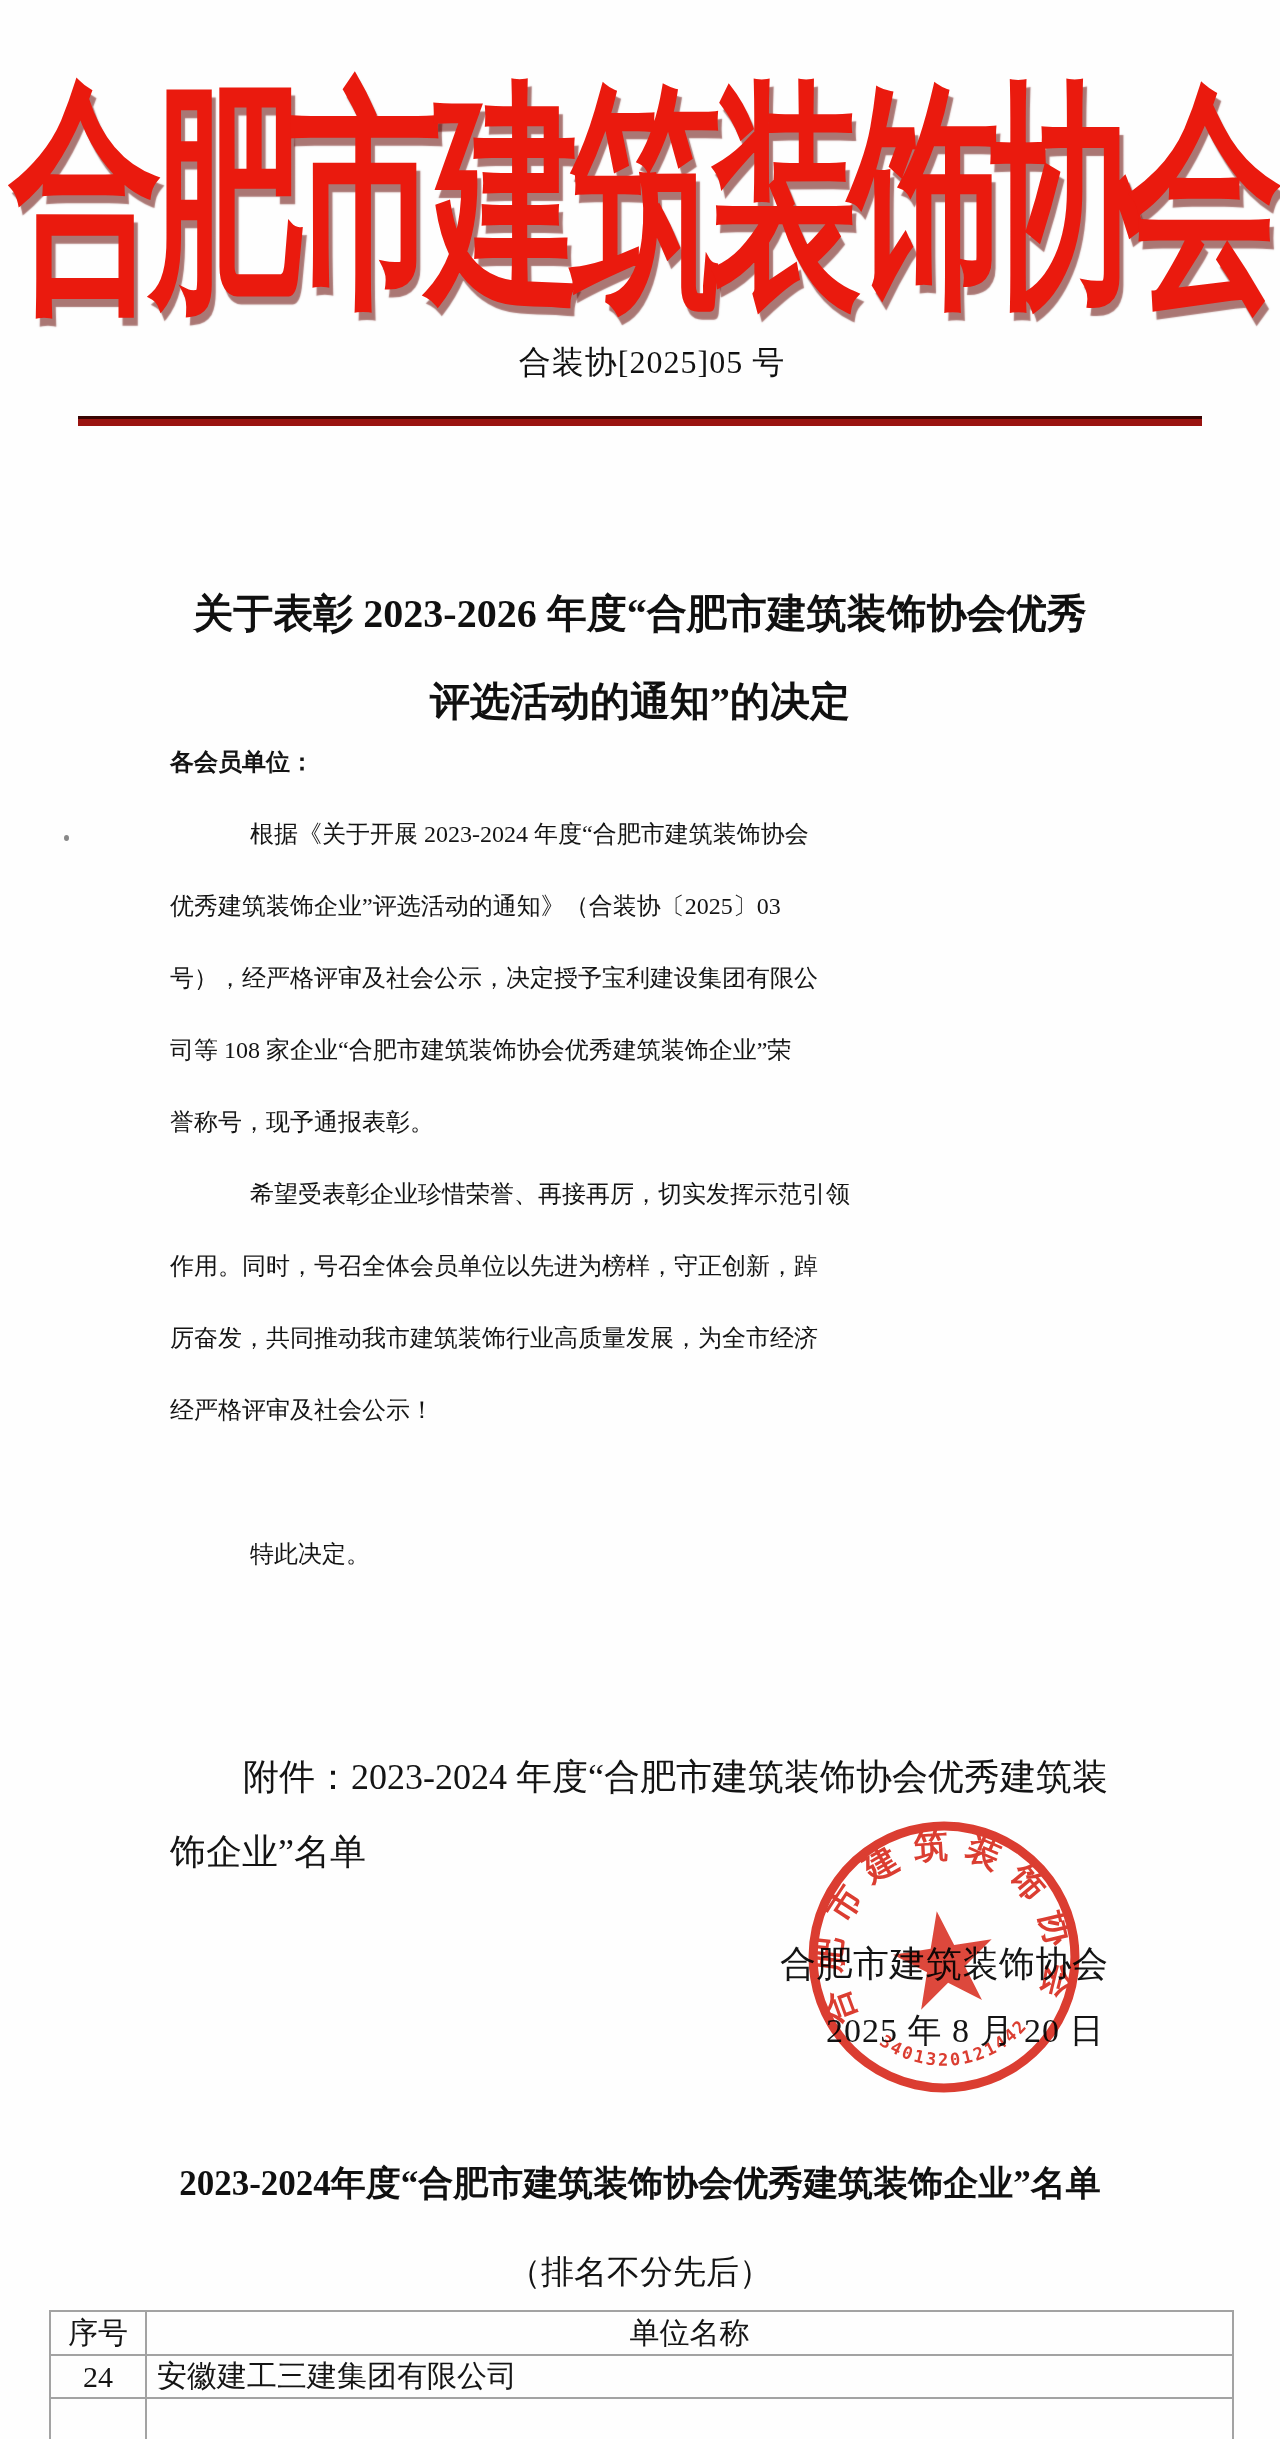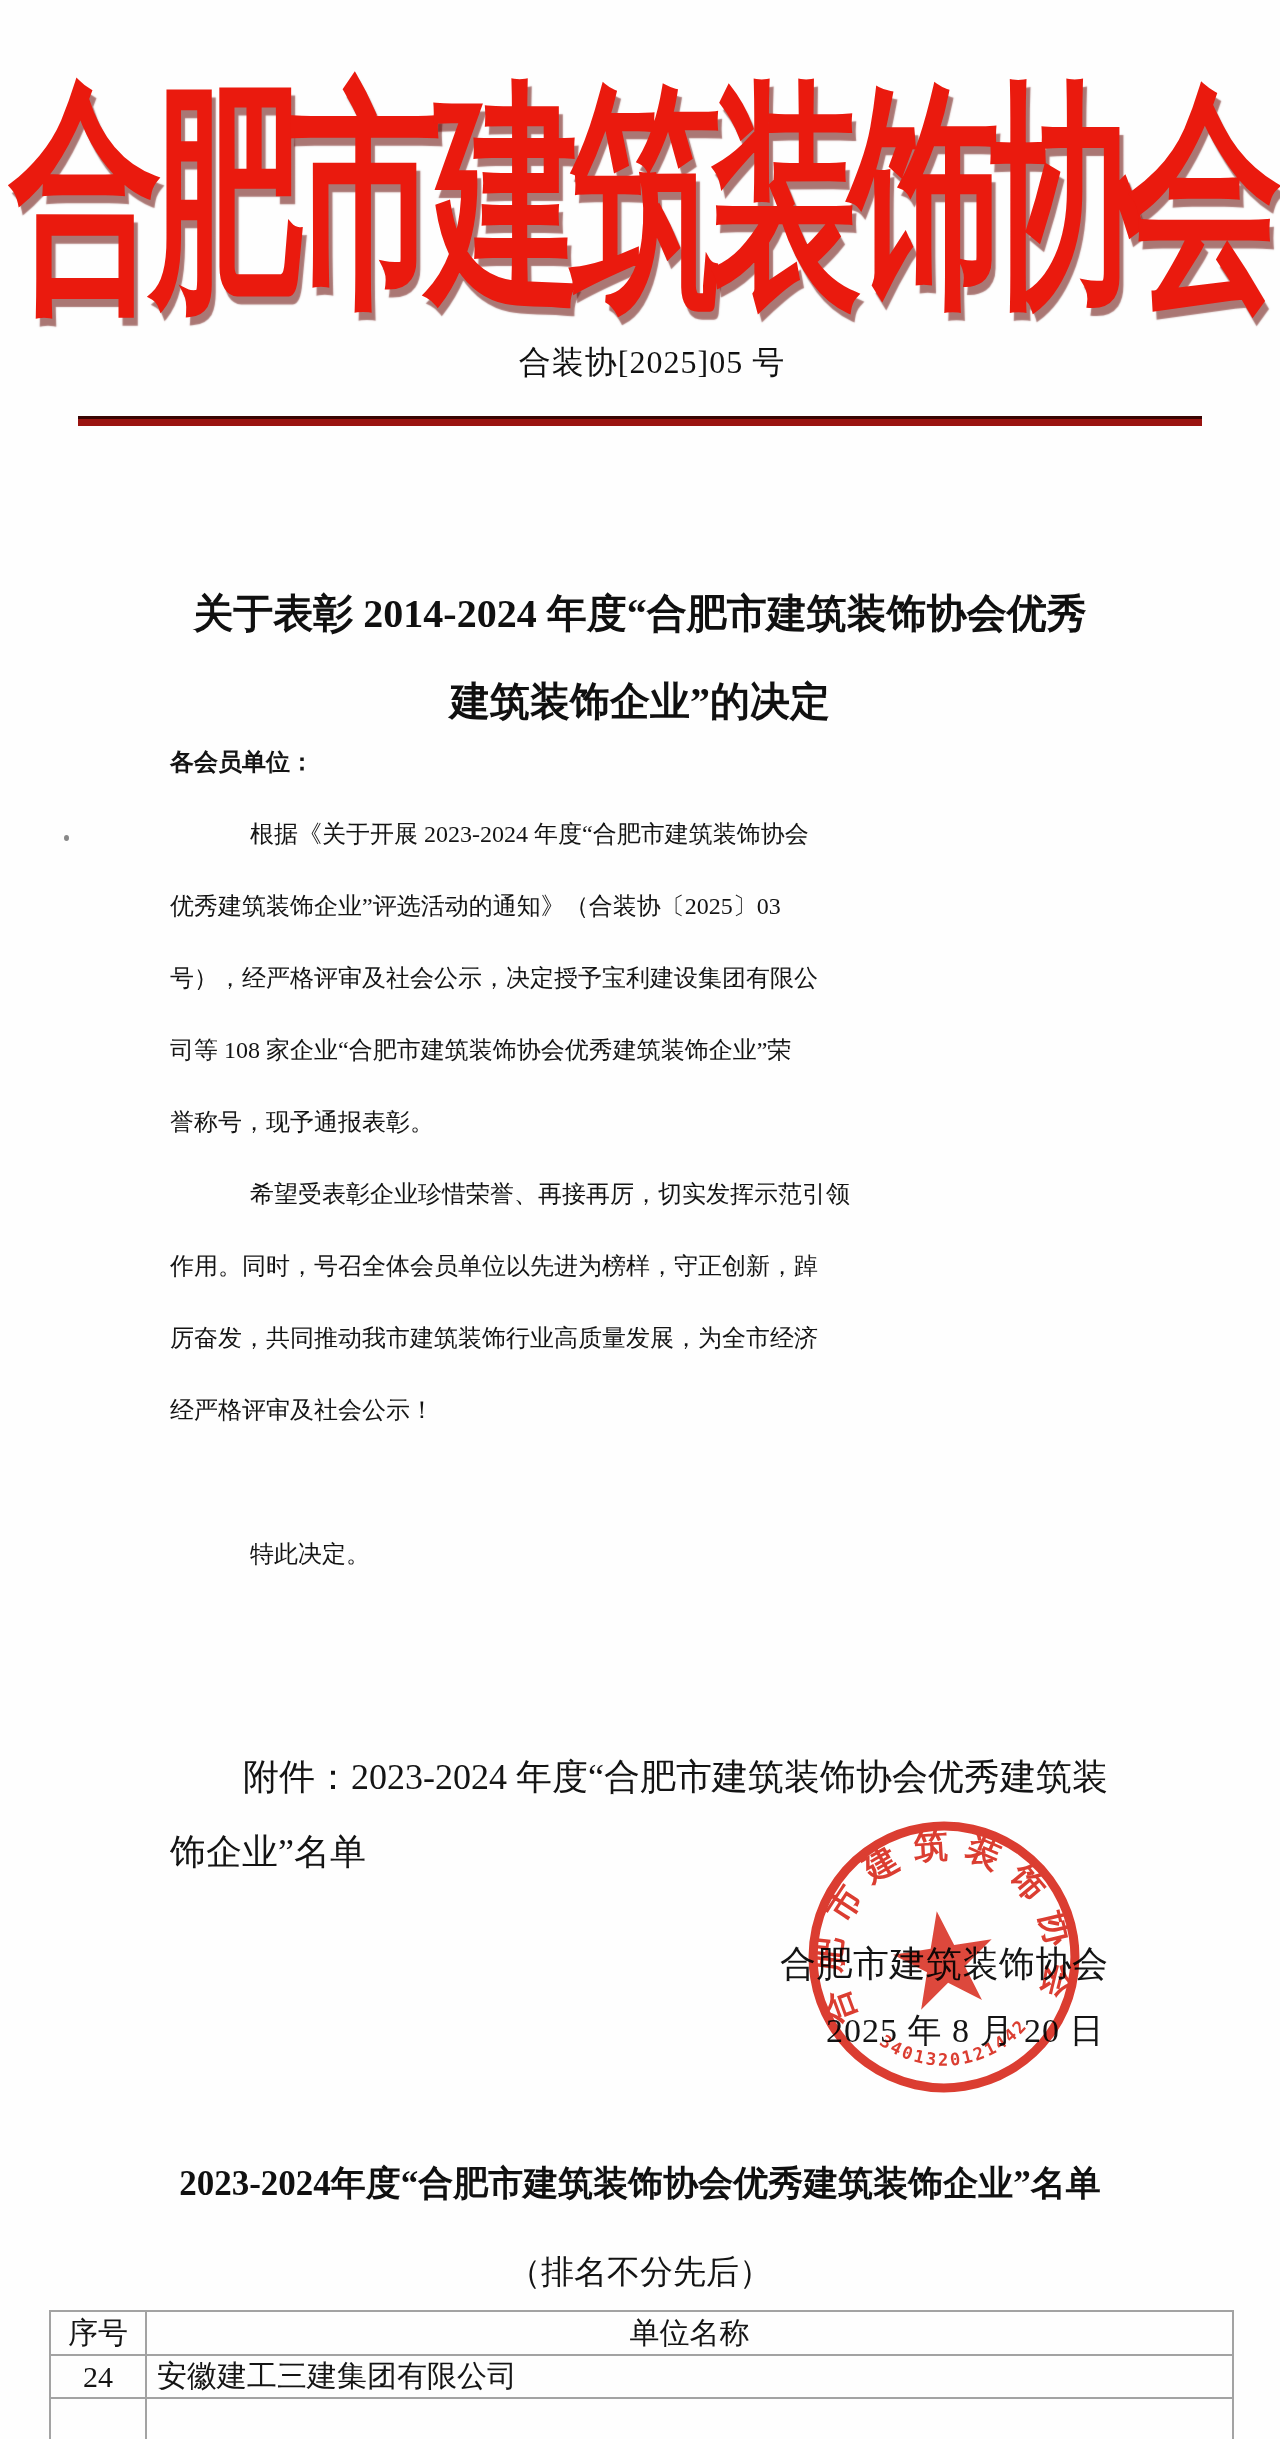--- a/index.html
+++ b/index.html
@@ -108,22 +108,22 @@
 
 <div class="page">
 
   <div class="org-title">合肥市建筑装饰协会</div>
 
   <div class="doc-number">合装协[2025]05 号</div>
 
   <div class="red-rule"></div>
 
   <div class="heading">
-    <div>关于表彰 2014-2024 年度“合肥市建筑装饰协会优秀</div>
-    <div>建筑装饰企业”的决定</div>
+    <div>关于表彰 2023-2026 年度“合肥市建筑装饰协会优秀</div>
+    <div>评选活动的通知”的决定</div>
   </div>
 
   <div class="body-block">
     <div class="body-line salutation">各会员单位：</div>
     <div class="body-line indent">根据《关于开展 2023-2024 年度“合肥市建筑装饰协会</div>
     <div class="body-line">优秀建筑装饰企业”评选活动的通知》（合装协〔2025〕03</div>
     <div class="body-line">号），经严格评审及社会公示，决定授予宝利建设集团有限公</div>
     <div class="body-line">司等 108 家企业“合肥市建筑装饰协会优秀建筑装饰企业”荣</div>
     <div class="body-line">誉称号，现予通报表彰。</div>
     <div class="body-line indent">希望受表彰企业珍惜荣誉、再接再厉，切实发挥示范引领</div>

